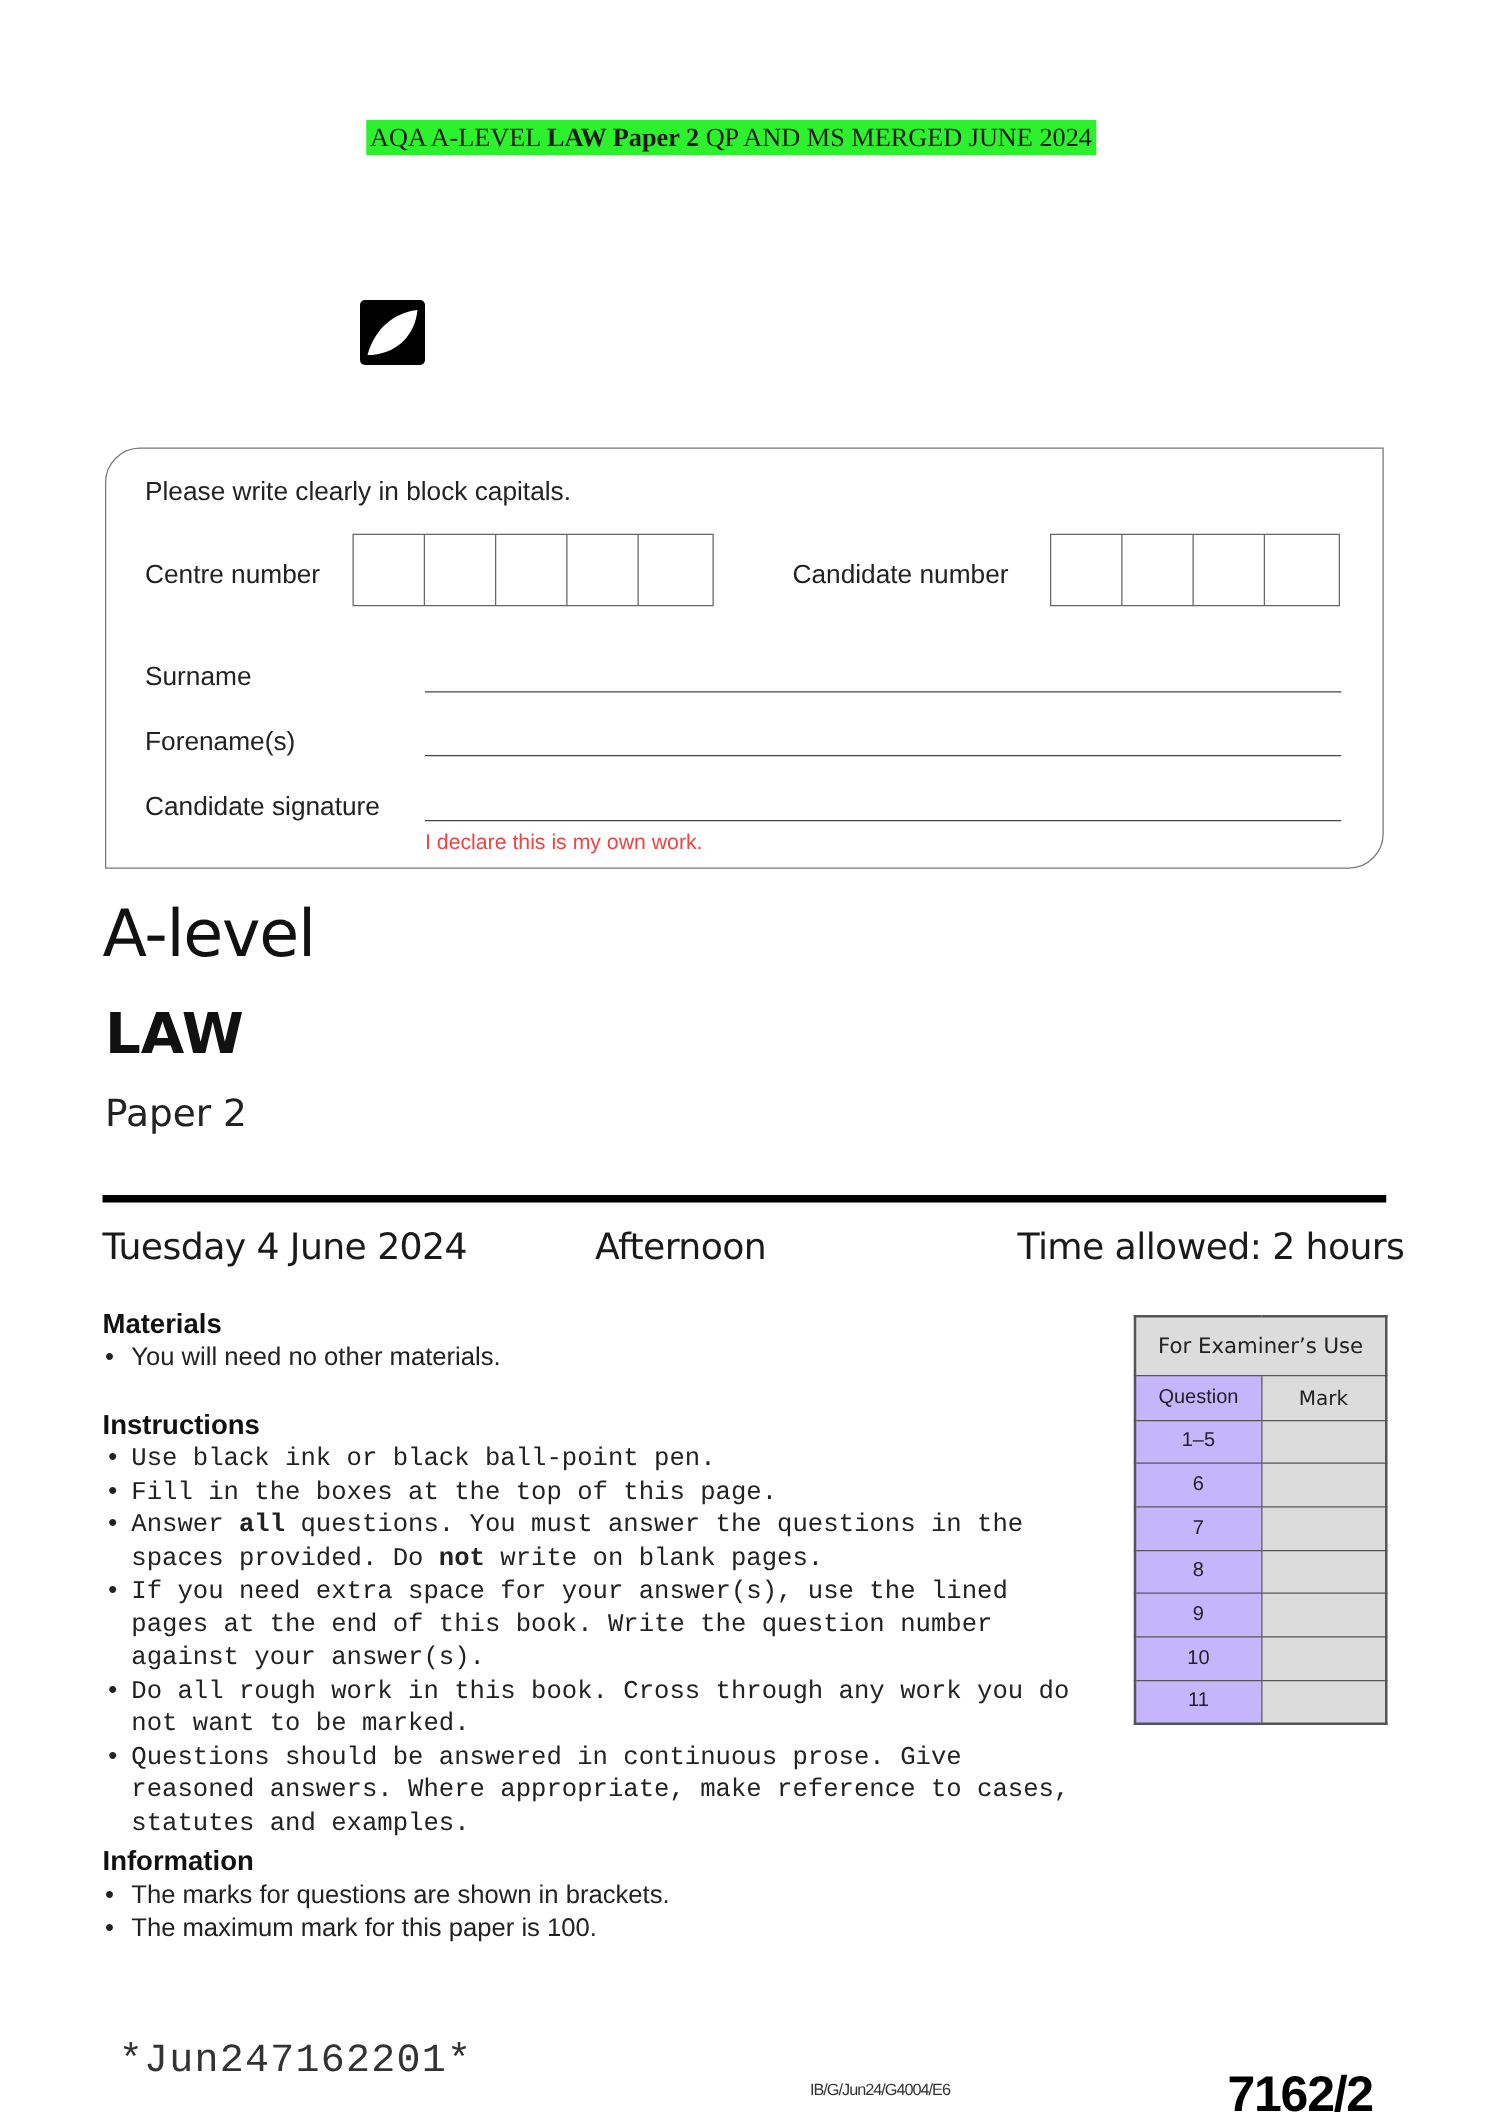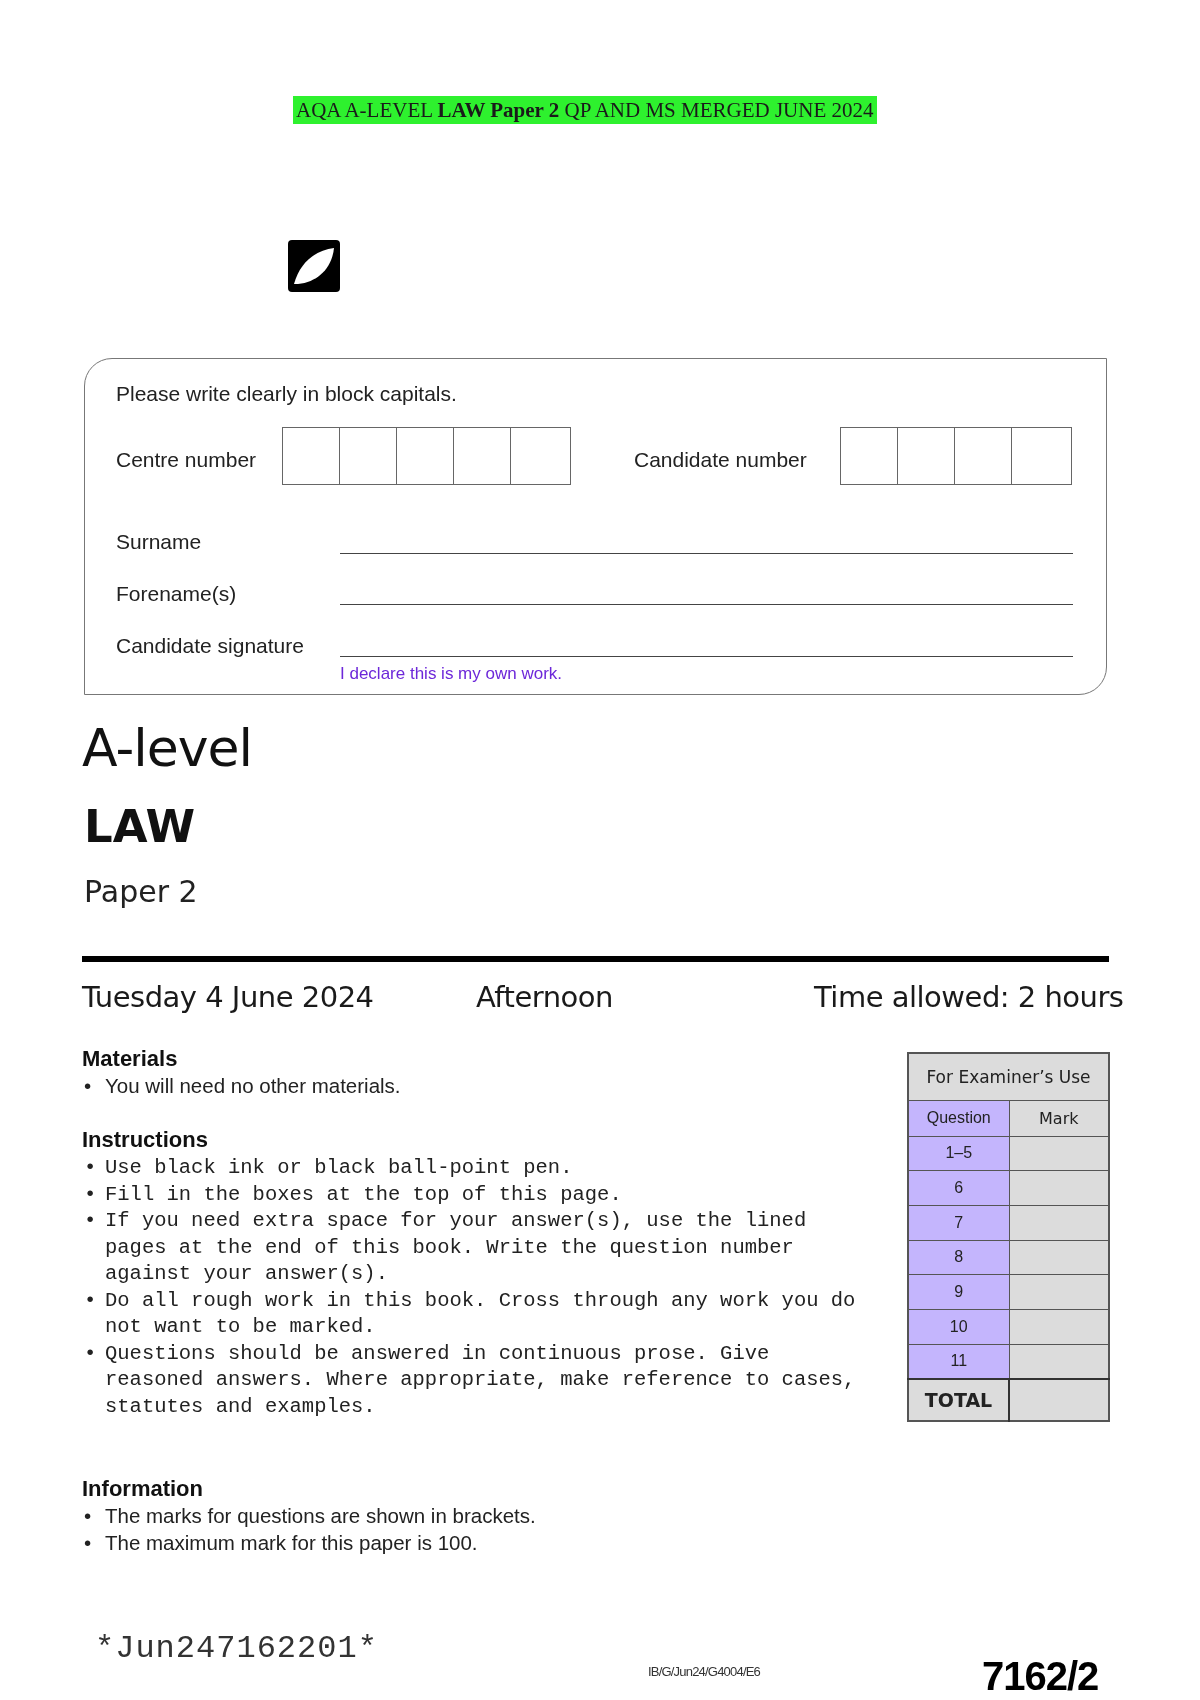--- a/index.html
+++ b/index.html
@@ -16,21 +16,21 @@
                font-weight: bold; font-size: 84px; letter-spacing: -2px; line-height: 90px; color: #000; }
   .logo-mark { position: absolute; left: 204px; top: 0; width: 56px; height: 56px; }
 
   .form-box { position: absolute; top: 358px; left: 84px; width: 1023px; height: 337px;
               border: 1.5px solid #777; border-top-left-radius: 28px; border-bottom-right-radius: 28px; }
   .form-label { position: absolute; font-size: 21px; color: #222; white-space: nowrap; }
   .cell-row { position: absolute; display: flex; height: 58px; border: 1.5px solid #666; }
   .cell { width: 57px; height: 100%; border-right: 1.5px solid #666; }
   .cell:last-child { border-right: none; }
   .line { position: absolute; height: 0; border-top: 1.8px solid #444; }
-  .declare { position: absolute; font-size: 17px; color: #6d28d9; white-space: nowrap; }
+  .declare { position: absolute; font-size: 17px; color: #ef4444; white-space: nowrap; }
 
   .alevel { position: absolute; top: 718px; left: 82px; font-family: "DejaVu Sans", sans-serif;
             font-size: 52px; color: #111; letter-spacing: -1px; }
   .law { position: absolute; top: 800px; left: 84px; font-family: "DejaVu Sans", sans-serif;
          font-weight: bold; font-size: 45px; color: #111; }
   .paper { position: absolute; top: 874px; left: 84px; font-family: "DejaVu Sans", sans-serif;
            font-size: 30px; color: #222; }
   .thick-rule { position: absolute; top: 956px; left: 82px; width: 1027px; height: 6px; background: #000; }
 
   .date-line { position: absolute; top: 980px; font-family: "DejaVu Sans", sans-serif; font-size: 29px;
@@ -113,20 +113,21 @@
 
 <div class="section-h" style="top:1046px;">Materials</div>
 <ul class="bullets" style="top:1073px;">
   <li>You will need no other materials.</li>
 </ul>
 
 <div class="section-h" style="top:1127px;">Instructions</div>
 <ul class="bullets" style="top:1155px;font-family:Liberation Mono, monospace;">
   <li>Use black ink or black ball-point pen.</li>
   <li>Fill in the boxes at the top of this page.</li>
+  <li><span>Answer </span><b>all</b><span> questions. You must answer the questions in the spaces provided. Do </span><b>not</b><span> write on blank pages.</span></li>
   <li>If you need extra space for your answer(s), use the lined pages at the end of this book.  Write the question number against your answer(s).</li>
   <li>Do all rough work in this book. Cross through any work you do not want to be marked.</li>
   <li>Questions should be answered in continuous prose. Give reasoned answers. Where appropriate, make reference to cases, statutes and examples.</li>
 </ul>
 
 <div class="section-h" style="top:1476px;">Information</div>
 <ul class="bullets" style="top:1503px;">
   <li>The marks for questions are shown in brackets.</li>
   <li>The maximum mark for this paper is 100.</li>
 </ul>
@@ -161,22 +162,18 @@
         <td class="m"></td>
       </tr>
   <tr>
         <td class="q">10</td>
         <td class="m"></td>
       </tr>
   <tr>
         <td class="q">11</td>
         <td class="m"></td>
       </tr>
-  <tr class="total">
-    <td class="tot-lbl">TOTAL</td>
-    <td></td>
-  </tr>
 </tbody>
   </table>
 
 <div class="barcode">*Jun247162201*</div>
 <div class="ref">IB/G/Jun24/G4004/E6</div>
 <div class="code">7162/2</div>
 
 </body></html>

